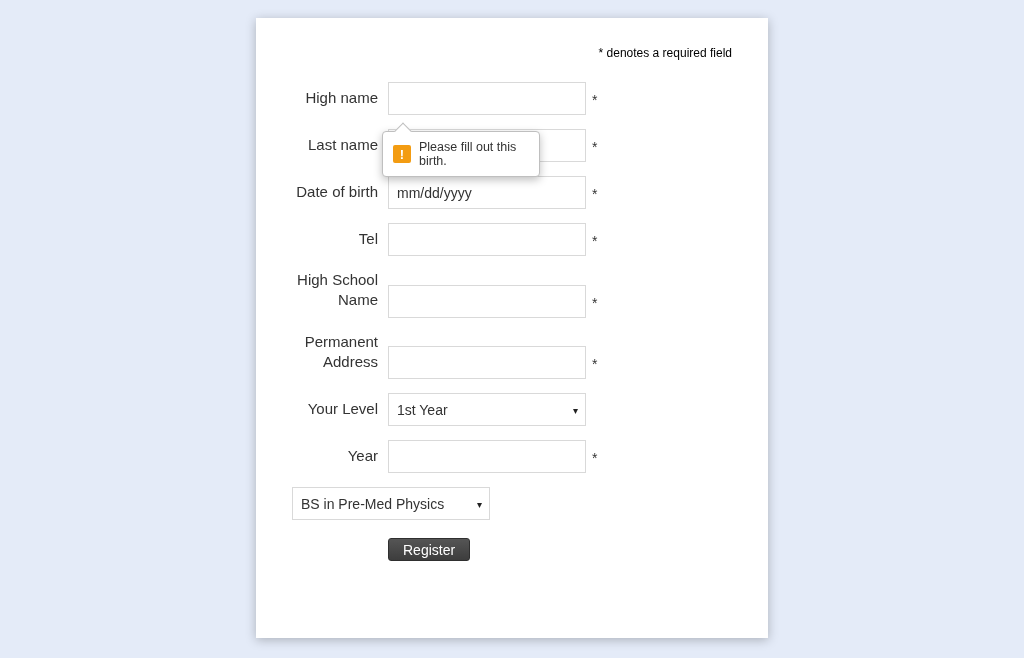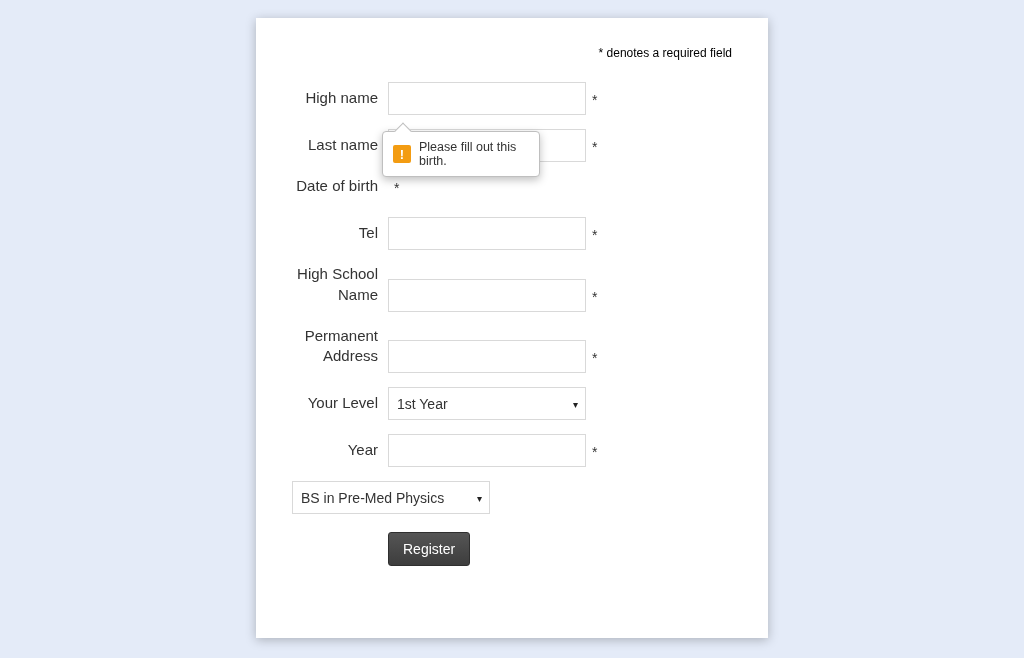--- a/index.html
+++ b/index.html
@@ -78,21 +78,21 @@
     cursor: text;
   }
   .req {
     width: 14px;
     padding-left: 6px;
     padding-bottom: 7px;
     font-size: 14px;
   }
   .btn {
     display: inline-block;
-    height: 34px;
+    height: 23px;
     padding: 0 14px;
     background: linear-gradient(#555 0%, #3d3d3d 100%);
     color: #fff;
     border: 1px solid #2f2f2f;
     border-radius: 3px;
     font-size: 14px;
     cursor: pointer;
   }
   .btnrow .label { padding-bottom: 0; }
   .btnrow { margin-top: 18px; }
@@ -152,20 +152,23 @@
 
     <div class="row">
       <div class="label">Last name</div>
       <div class="control"><input type="text" style=""></div>
       <div class="req">*</div>
     </div>
 
 
     <div class="row">
       <div class="label">Date of birth</div>
+      <div class="control">
+        <div class="dateph">mm/dd/yyyy</div>
+      </div>
       <div class="req">*</div>
     </div>
 
     <div class="row">
       <div class="label">Tel</div>
       <div class="control"><input type="tel" style=""></div>
       <div class="req">*</div>
     </div>
 
     <div class="row multiline">

